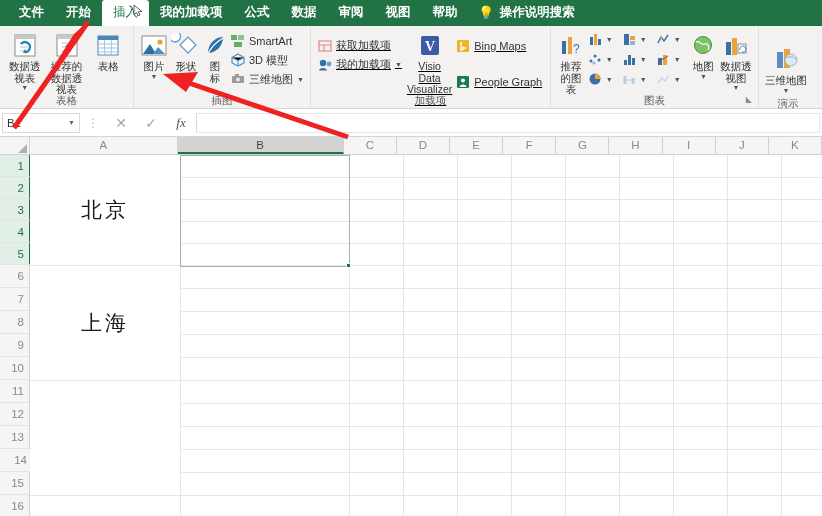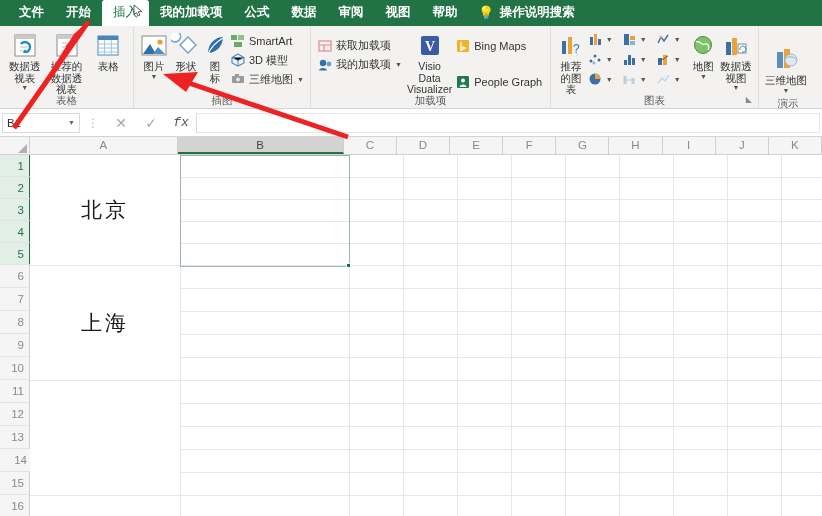--- a/index.html
+++ b/index.html
@@ -70,21 +70,21 @@
   
   .fbar { height: 28px; background: #fff; display: flex; align-items: center; border-bottom: 1px solid #d4d4d4; }
   .namebox {
     width: 78px; height: 20px; margin-left: 2px; border: 1px solid #d9d9d9; background: #fff;
     display: flex; align-items: center; justify-content: space-between;
     padding: 0 4px; font-size: 11.5px; color: #333;
   }
   .namebox .nb-caret { font-size: 7px; color: #666; }
   .fsep { color: #bbb; font-size: 12px; padding: 0 7px; letter-spacing: 0; }
   .fbtn { width: 30px; text-align: center; color: #a6a6a6; font-size: 14px; }
-  .fbtn.fx { font-style: italic; font-family: Liberation Mono, monospace; font-size: 13px; color: #555; }
+  .fbtn.fx { font-style: italic; font-family: Liberation Serif, serif; font-size: 13px; color: #555; }
   .finput { flex: 1; height: 20px; border: 1px solid #e6e6e6; border-left: 1px solid #d9d9d9; background: #fff; margin-right: 2px; }
 
   
   .gridwrap { position: relative; height: 379px; overflow: hidden; }
   .colhdr { display: flex; height: 18px; background: #f5f5f5; border-bottom: 1px solid #d0d0d0; }
   .corner {
     width: 30px; min-width: 30px; background: #f5f5f5;
     border-right: 1px solid #d0d0d0; position: relative;
   }
   .corner::after {
@@ -254,21 +254,21 @@
               </svg>
           </span>
           <span>三维地图</span>
           <span class="caret">▼</span>
         </div>
       </div>
     </div>
     <div class="group-label">插图</div>
   </div>
 
-  <div class="group" style="width:240px;">
+  <div class="group" style="width:240px;text-decoration:underline;">
     <div class="group-items">
       <div class="smallcol" style="justify-content:flex-start;padding-top:7px;">
         <div class="smallbtn">
           <span class="si">
             <svg width="14" height="14">
                 <rect x="1" y="2" width="12" height="10" fill="none" stroke="#e08a8a" stroke-width="1.2"></rect>
                 <path d="M1,6 h12 M6,6 v6" stroke="#e08a8a" stroke-width="1.2"></path>
               </svg>
           </span>
           <span>获取加载项</span>

